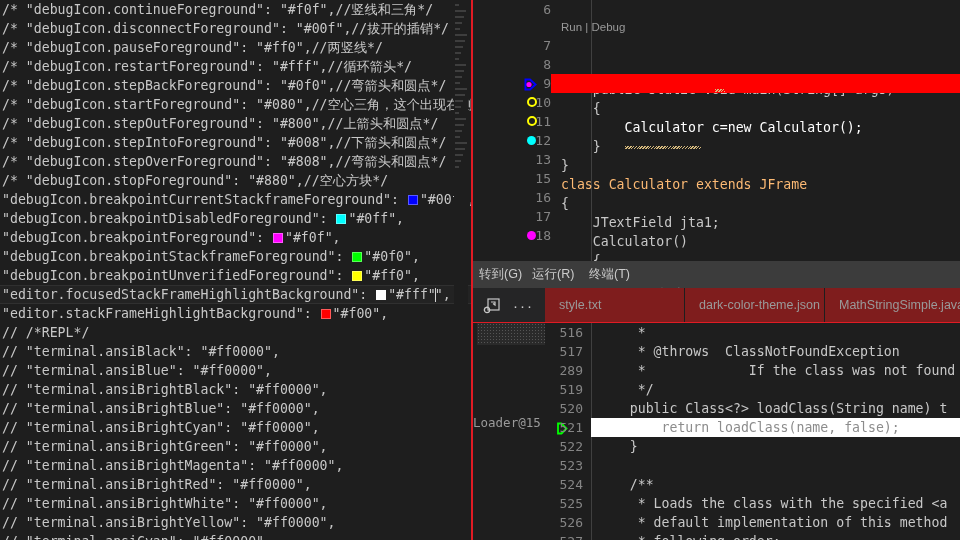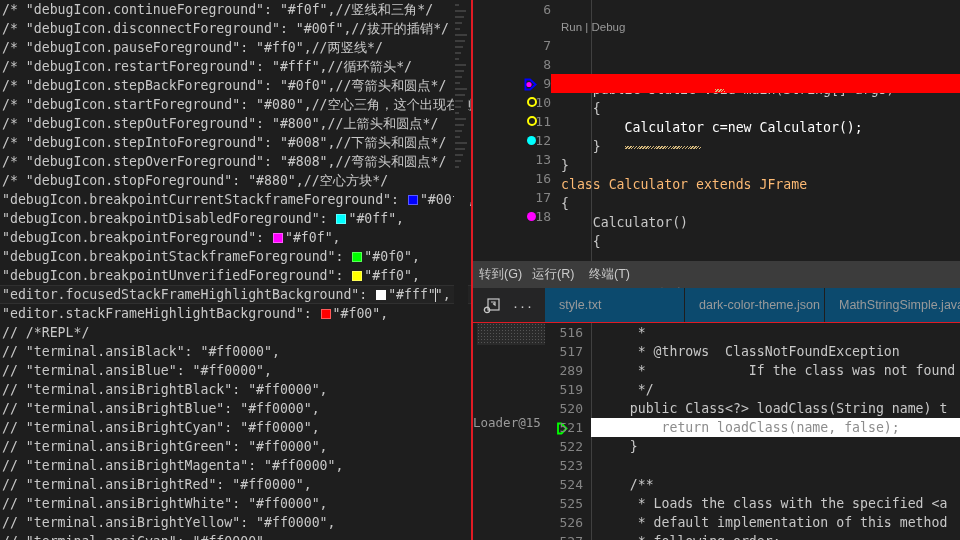--- a/index.html
+++ b/index.html
@@ -112,21 +112,21 @@
     background: #252526;
   }
   #split-icon { position: absolute; left: 10px; top: 9px; width: 18px; height: 18px; }
   #dots-icon {
     position: absolute; left: 40px; top: 0; height: 35px; line-height: 35px;
     color: #cccccc; font-size: 15px; letter-spacing: 2px;
     font-family: "Liberation Sans", sans-serif;
   }
   .tab {
     position: absolute; top: 0; height: 35px; line-height: 35px;
-    background: #0c4a6e; color: #9a9a9a;
+    background: #7f1d1d; color: #9a9a9a;
     font-family: "Liberation Sans", sans-serif; font-size: 12.5px;
     padding-left: 14px; white-space: nowrap; overflow: hidden;
     border-right: 1px solid #1e1e1e;
   }
 
   
   #bottom-editor {
     position: absolute; left: 0; top: 323px; width: 487px; height: 217px;
     background: #1e1e1e; overflow: hidden;
   }
@@ -251,20 +251,21 @@
           <div class="ed-row"><span class="ln">7</span><span class="ed-txt" style="color:#c8c8c8">    public static void main(String[] args)</span></div>
           <div class="ed-row"><span class="ln">8</span><span class="ed-txt" style="color:#c8c8c8">    {</span></div>
           <div class="ed-row"><div class="hl-stack"></div><span class="bp-arrow"><svg width="13" height="13" viewBox="0 0 13 13">
                 <path d="M1.5 1.5 H6 L11.5 6.5 L6 11.5 H1.5 Z" fill="none" stroke="#0000ff" stroke-width="2"></path>
                 <circle cx="5" cy="6.5" r="2.6" fill="#ff00ff"></circle>
               </svg></span><span class="ln">9</span><span class="ed-txt" style="color:#ffffff">        Calculator c=new Calculator();</span><span class="squiggle" style="left:242px;width:10px"></span></div>
           <div class="ed-row"><span class="bp" style="background:#1e1e1e;border:2.5px solid #ffff00;width:10px;height:10px;top:4px"></span><span class="ln">10</span><span class="ed-txt" style="color:#c8c8c8">    }</span></div>
           <div class="ed-row"><span class="bp" style="background:#1e1e1e;border:2.5px solid #ffff00;width:10px;height:10px;top:4px"></span><span class="ln">11</span><span class="ed-txt" style="color:#c8c8c8">}</span></div>
           <div class="ed-row"><span class="bp" style="background:#00ffff"></span><span class="ln">12</span><span class="ed-txt" style="color:#fdba74">class Calculator extends JFrame</span><span class="squiggle" style="left:152px;width:76px"></span></div>
           <div class="ed-row"><span class="ln">13</span><span class="ed-txt" style="color:#c8c8c8">{</span></div>
+          <div class="ed-row"><span class="ln">15</span><span class="ed-txt" style="color:#c8c8c8">    JTextField jta1;</span></div>
           <div class="ed-row"><span class="ln">16</span><span class="ed-txt" style="color:#c8c8c8">    Calculator()</span></div>
           <div class="ed-row"><span class="ln">17</span><span class="ed-txt" style="color:#c8c8c8">    {</span></div>
           <div class="ed-row"><span class="bp" style="background:#ff00ff"></span><span class="ln">18</span></div>
         </div>
     </div>
 
     <div id="menu-strip">
         <div class="menu-item" style="left: 0px;">转到(G)</div>
         <div class="menu-item" style="left: 53px;">运行(R)</div>
         <div class="menu-item" style="left: 110px;">终端(T)</div>

